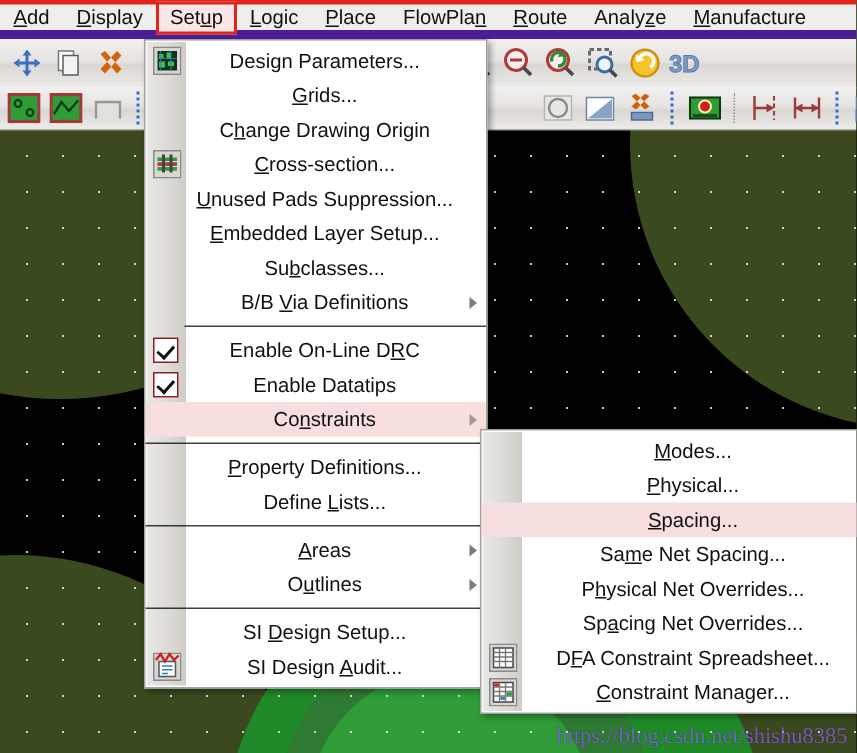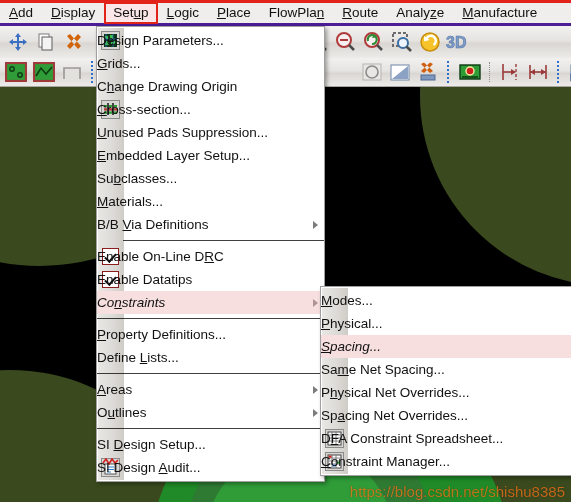--- a/index.html
+++ b/index.html
@@ -42,21 +42,21 @@
         border-left:2px dotted #2f6fd0;}
   .tsepg{width:1px;height:20px;margin:0 5px;flex:0 0 auto;
         border-left:1px dotted #8d8d8d;}
   .spacer{flex:0 0 auto;}
 
   
   #menubar{
     position:absolute;left:0;top:0;width:571px;height:26px;
     background:#efeeec;
     border-top:3px solid #e2231a;
-    border-bottom:3px solid #4c1d95;
+    border-bottom:6px solid #4c1d95;
     box-sizing:border-box;
     display:flex;align-items:center;
     font-size:13.5px;color:#111;
     z-index:40;
   }
   .mi{padding:2px 9px 2px 9px;white-space:nowrap;cursor:default;line-height:18px;}
   .mi u{text-decoration:underline;}
   .mi.active{
     border:2px solid #e2231a;padding:0 7px;background:#fbe7e7;
   }
@@ -71,24 +71,24 @@
     padding:2px 0;
     box-sizing:border-box;
   }
   .menu .gutter{
     position:absolute;left:1px;top:1px;bottom:1px;width:26px;
     background:linear-gradient(to right,#e9e7e4 0%,#dddbd7 55%,#cfccc7 100%);
   }
   .menu ul{list-style:none;margin:0;padding:0;position:relative;}
   .row{
     position:relative;height:23px;line-height:23px;
-    padding-right:20px;white-space:nowrap;cursor:default;
+    padding-left:32px;padding-right:20px;white-space:nowrap;cursor:default;text-align:center;
   }
   .row .lbl{position:relative;z-index:2;}
-  .row.hl{background:#f7dfdf;font-style:italic;}
+  .row.hl{background:#f7dfdf;}
   .row .arrow{
     position:absolute;right:6px;top:50%;margin-top:-4px;
     width:0;height:0;border-left:5px solid #7c7c7c;
     border-top:4px solid transparent;border-bottom:4px solid transparent;
   }
   .row.hl .arrow{border-left-color:#b09494;}
   .sep{height:1px;margin:4px 0 4px 26px;background:#000;opacity:.75;}
   .sep2{height:1px;margin:4px 0 4px 0px;background:#000;opacity:.75;}
   u{text-decoration:underline;}
 
@@ -102,22 +102,22 @@
     content:"";position:absolute;left:4px;top:2px;width:5px;height:9px;
     border:solid #111;border-width:0 2px 2px 0;transform:rotate(42deg);
   }
 
   
   .ic{display:block;}
 
   
   #wm{
     position:absolute;right:6px;bottom:2px;
-    font-size:15px;color:#f97316;opacity:.72;
-    font-family:Liberation Sans, sans-serif;
+    font-size:15px;color:#8b5cf6;opacity:.72;
+    font-family:Liberation Serif, serif;
     letter-spacing:0px;z-index:70;white-space:nowrap;
     text-shadow:0 0 1px rgba(0,0,0,.6);
   }
 </style>
 </head>
 <body>
 
 <div id="canvas">
   <div class="blob" style="left:-175px;top:-250px;width:430px;height:430px;background:#3a4a1e;"></div>
   <div class="blob" style="left:420px;top:-180px;width:380px;height:380px;background:#3a4a1e;"></div>
@@ -348,23 +348,20 @@
     <li class="row">
       <span class="lbl"><u>U</u>nused Pads Suppression...</span>
     </li>
     <li class="row">
       <span class="lbl"><u>E</u>mbedded Layer Setup...</span>
     </li>
     <li class="row">
       <span class="lbl">Su<u>b</u>classes...</span>
     </li>
     <li class="row">
-      <span class="lbl"><u>M</u>aterials...</span>
-    </li>
-    <li class="row">
       <span class="lbl">B/B <u>V</u>ia Definitions</span>
       <span class="arrow"></span>
     </li>
 
     <li class="sep"></li>
 
     <li class="row">
       <span class="chk" style="top:3px;"></span>
       <span class="lbl">Enable On-Line D<u>R</u>C</span>
     </li>

